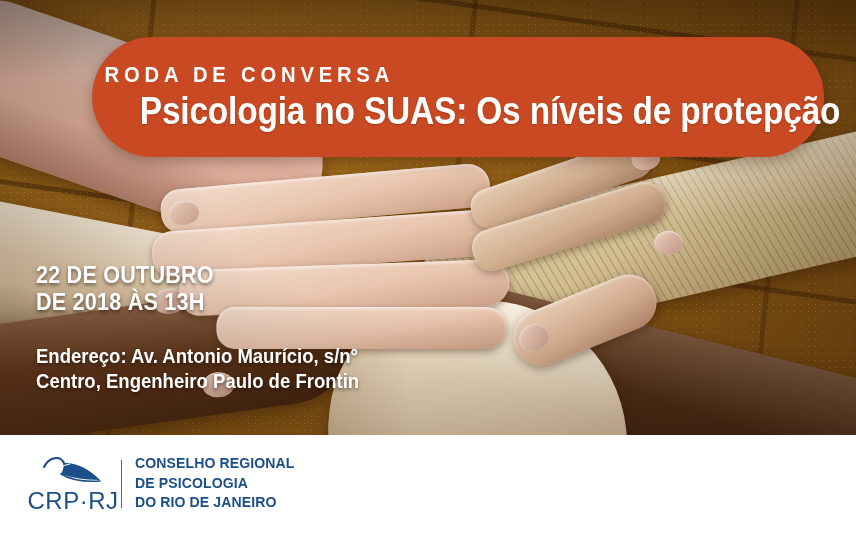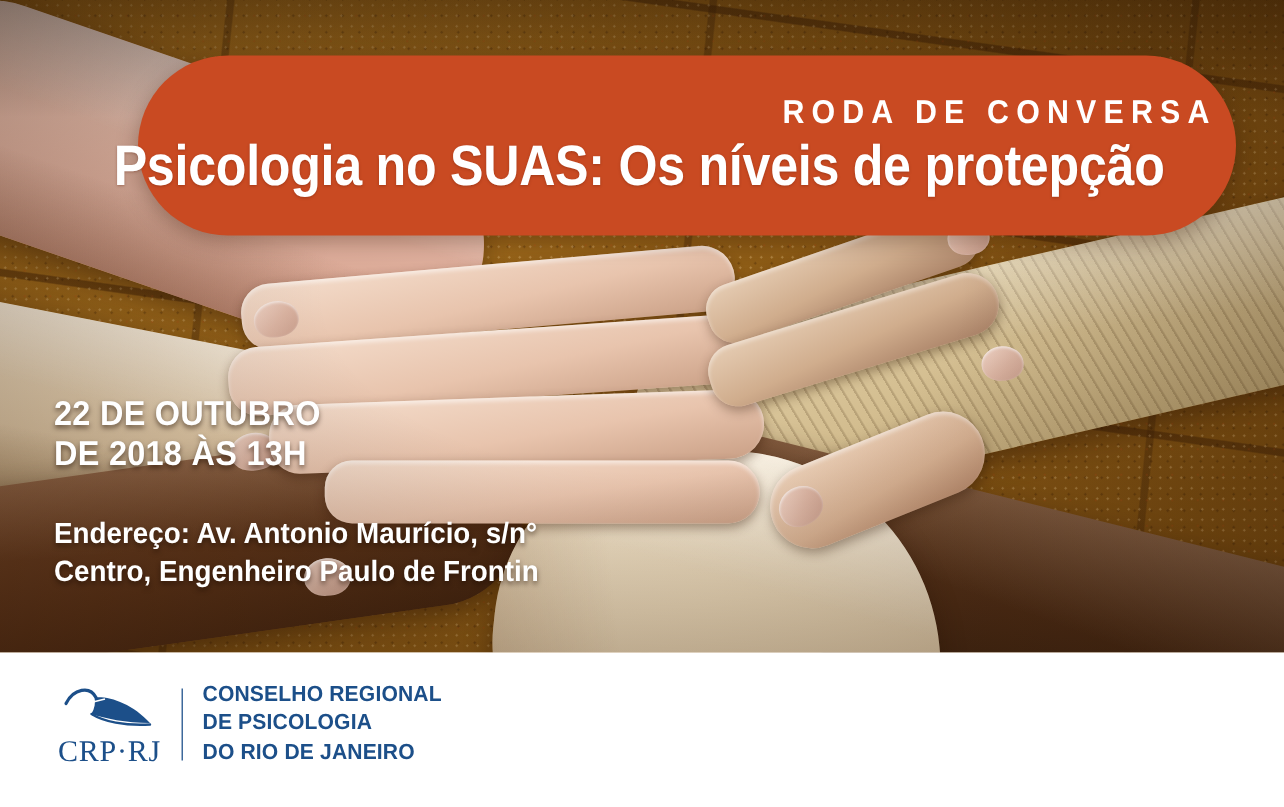--- a/index.html
+++ b/index.html
@@ -225,21 +225,21 @@
   
   .pill {
     position: absolute;
     left: 92px; top: 37px;
     width: 732px; height: 120px;
     background: #c94a22;
     border-radius: 60px;
     box-shadow: 0 4px 14px rgba(50,16,4,.35);
     display: flex;
     flex-direction: column;
-    align-items: flex-end;
+    align-items: flex-start;
     justify-content: center;
   }
   .kicker {
     color: #ffffff;
     font-family: "Liberation Sans Narrow", "Liberation Sans", sans-serif;
     font-size: 22px;
     font-weight: bold;
     letter-spacing: 5.2px;
     line-height: 1;
     margin: 0 0 6px 0;
@@ -303,22 +303,22 @@
   }
   .brand-mark {
     width: 74px;
     display: flex;
     flex-direction: column;
     align-items: center;
   }
   .brand-mark svg { display: block; }
   .brand-mark .crp-rj {
     color: #1c4f89;
-    font-family: Liberation Serif, serif;
-    font-size: 20px;
+    font-family: Liberation Sans, sans-serif;
+    font-size: 24px;
     letter-spacing: .5px;
     line-height: 1;
     margin-top: 1px;
   }
   .brand-rule {
     width: 1px;
     height: 48px;
     background: #1c4f89;
     margin: 0 13px 0 11px;
     opacity: .85;

